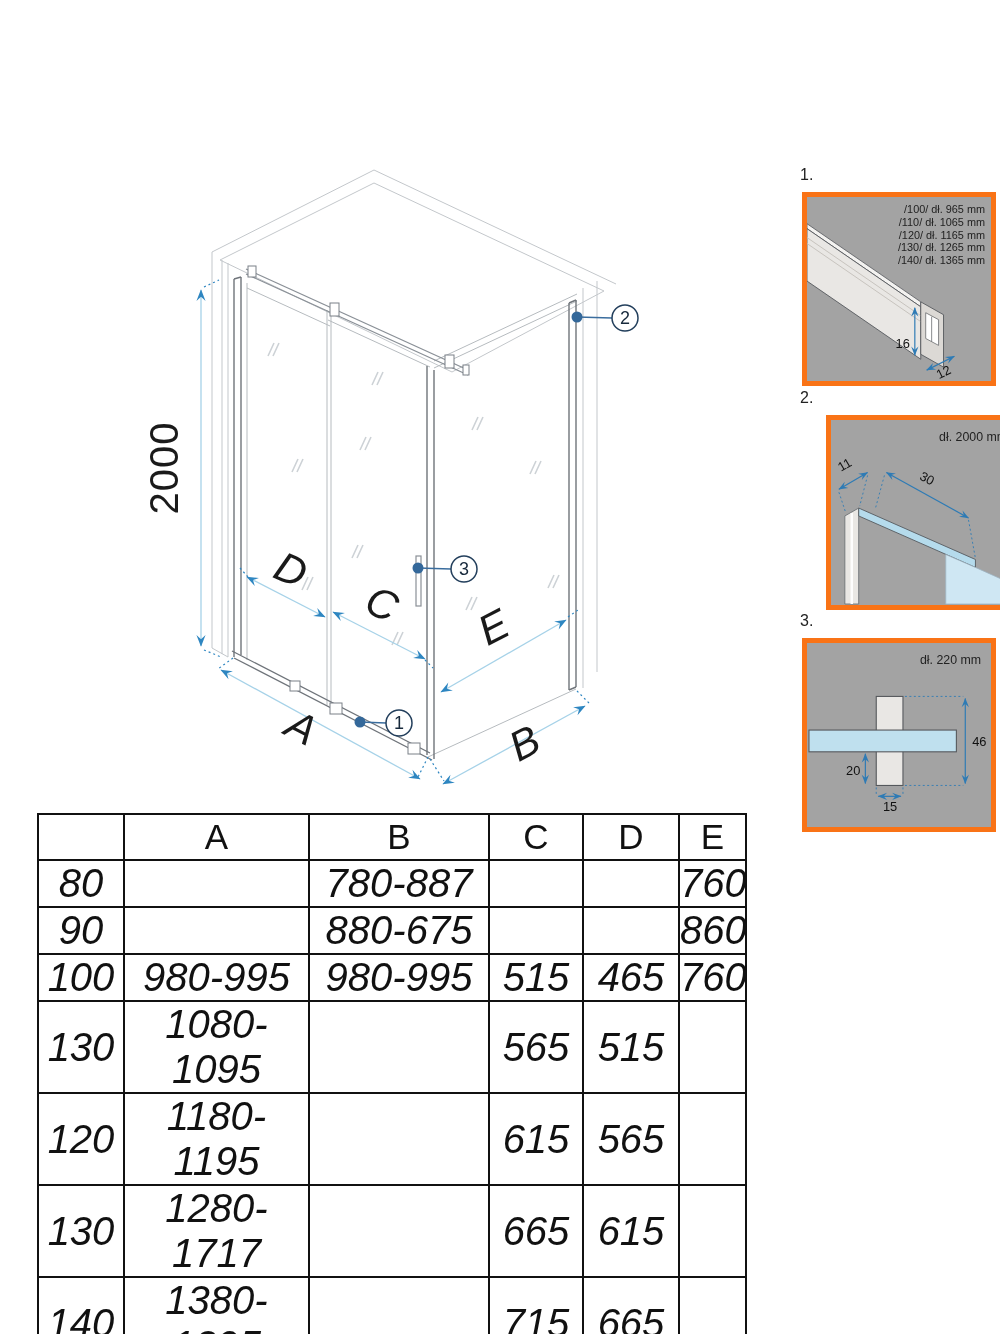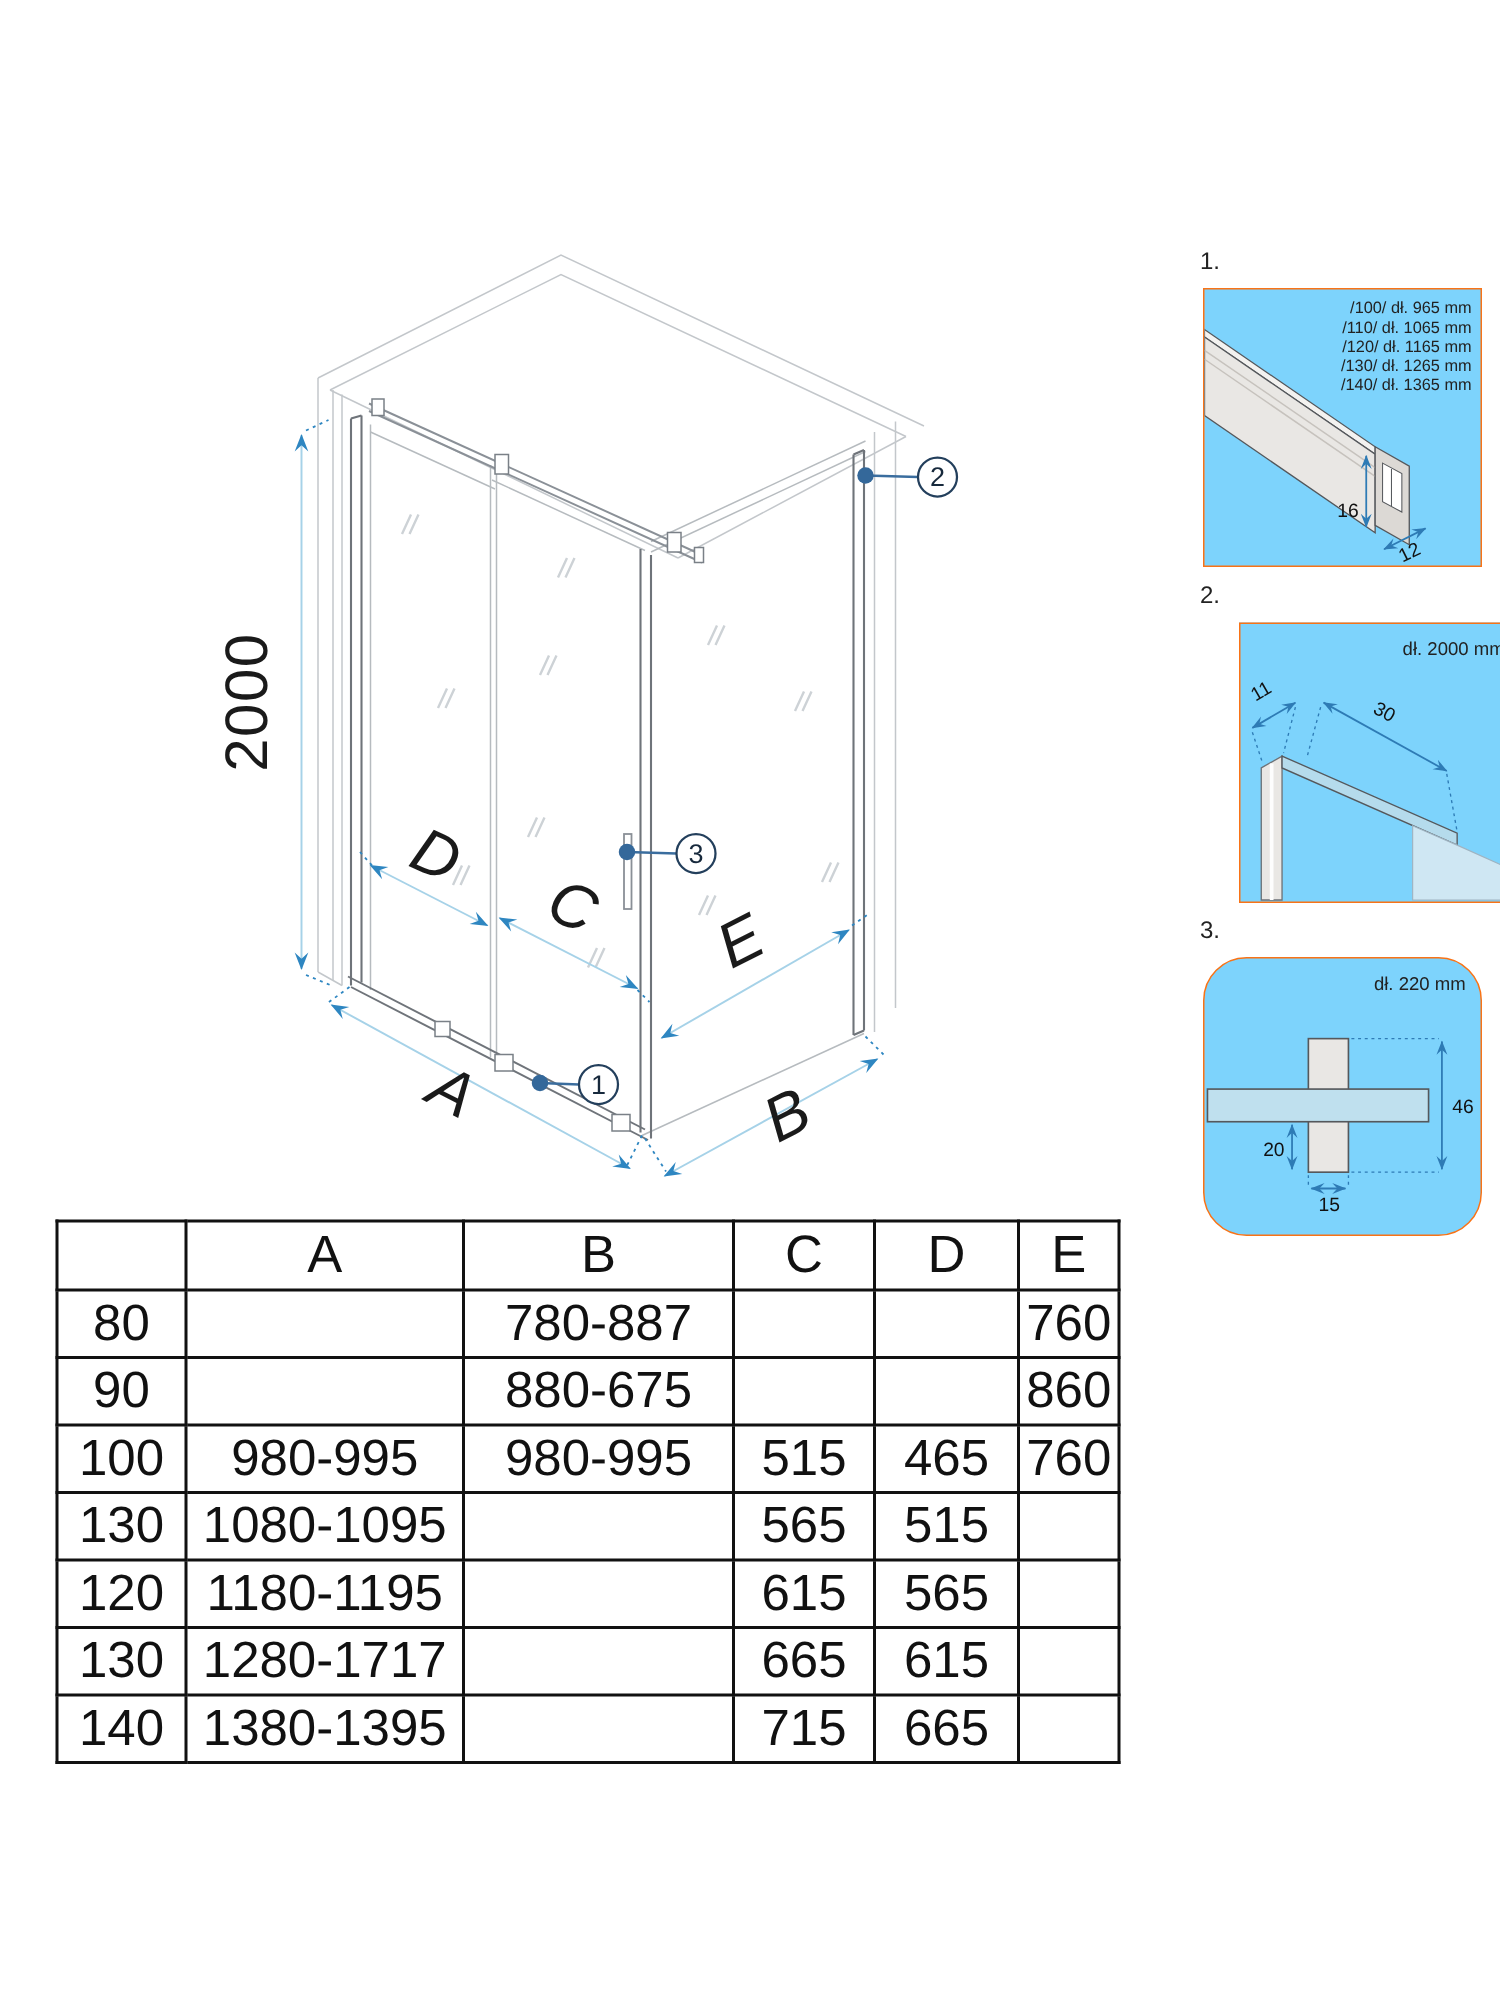--- a/index.html
+++ b/index.html
@@ -5,31 +5,31 @@
   html,body{margin:0;padding:0;background:#fff;}
   .page{position:relative;width:1000px;height:1334px;background:#fff;overflow:hidden;
         font-family:"Liberation Sans",sans-serif;}
   .abs{position:absolute;}
   
   .dimletter{font:italic 42px "Liberation Sans",sans-serif;fill:#1a1a1a;}
   .dimnum{font:40px "Liberation Sans",sans-serif;fill:#1a1a1a;letter-spacing:1px;}
   .calloutnum{font:18px "Liberation Sans",sans-serif;fill:#17293c;}
   
   .detail-label{position:absolute;font:16px "Liberation Sans",sans-serif;color:#222;}
-  .detail-box{position:absolute;border:1px solid #f97316;background:#7dd3fc;}
+  .detail-box{position:absolute;border:5px solid #f97316;background:#a3a3a3;}
   .dtxt{font:11px "Liberation Sans",sans-serif;fill:#222;}
   .dlen{font:12.5px "Liberation Sans",sans-serif;fill:#222;}
   .dnum{font:13px "Liberation Sans",sans-serif;fill:#111;}
   
   table.size{position:absolute;left:37px;top:813px;width:708px;height:345px;
              border-collapse:collapse;table-layout:fixed;}
   table.size th,table.size td{border:2px solid #111;text-align:center;vertical-align:middle;
              padding:0;color:#111;}
   table.size th{font-size:35px;font-weight:normal;height:44px;}
-  table.size td{font-size:34px;height:43px;}
+  table.size td{font-size:40px;height:43px;font-style:italic;}
 </style>
 </head>
 <body>
 
 <div class="page">
 
   <svg class="abs" style="left:120px;top:150px;" width="580" height="680" viewBox="120 150 580 680">
     <defs>
       <marker id="mA" viewBox="0 0 10 8" refX="9" refY="4" markerWidth="10" markerHeight="8" orient="auto-start-reverse">
         <path d="M0.5,0.5 L9.5,4 L0.5,7.5 L3.8,4 Z" fill="#2e86c1"></path>
@@ -248,21 +248,21 @@
           <line x1="139" y1="100" x2="146" y2="139"></line>
           <line x1="54" y1="55" x2="45" y2="88"></line>
         </g>
         <line x1="56" y1="52" x2="139" y2="98" stroke="#2e7bb5" stroke-width="1.2" marker-start="url(#mC)" marker-end="url(#mC)"></line>
         <text class="dnum" x="95" y="62" text-anchor="middle" transform="rotate(28 95 62)">30</text>
       </g>
     </svg>
   </div>
 
   <div class="detail-label" style="left:800px;top:612px;">3.</div>
-  <div class="detail-box" style="left:802px;top:638px;width:184px;height:184px;border-radius:29px;">
+  <div class="detail-box" style="left:802px;top:638px;width:184px;height:184px;">
     <svg width="184" height="184" viewBox="0 0 186 184">
       <defs>
         <marker id="mD" viewBox="0 0 10 8" refX="9" refY="4" markerWidth="9" markerHeight="7" orient="auto-start-reverse">
           <path d="M0.5,0.5 L9.5,4 L0.5,7.5 L3.8,4 Z" fill="#2e7bb5"></path>
         </marker>
       </defs>
       <text class="dlen" x="176" y="20" text-anchor="end">dł. 220 mm</text>
       <g>
         <rect x="70" y="53" width="27" height="90" fill="#e9e7e4" stroke="#55585c" stroke-width="1.1"></rect>
         <rect x="2" y="87" width="149" height="22" fill="#bfe0ee" stroke="#55585c" stroke-width="1.1"></rect>

